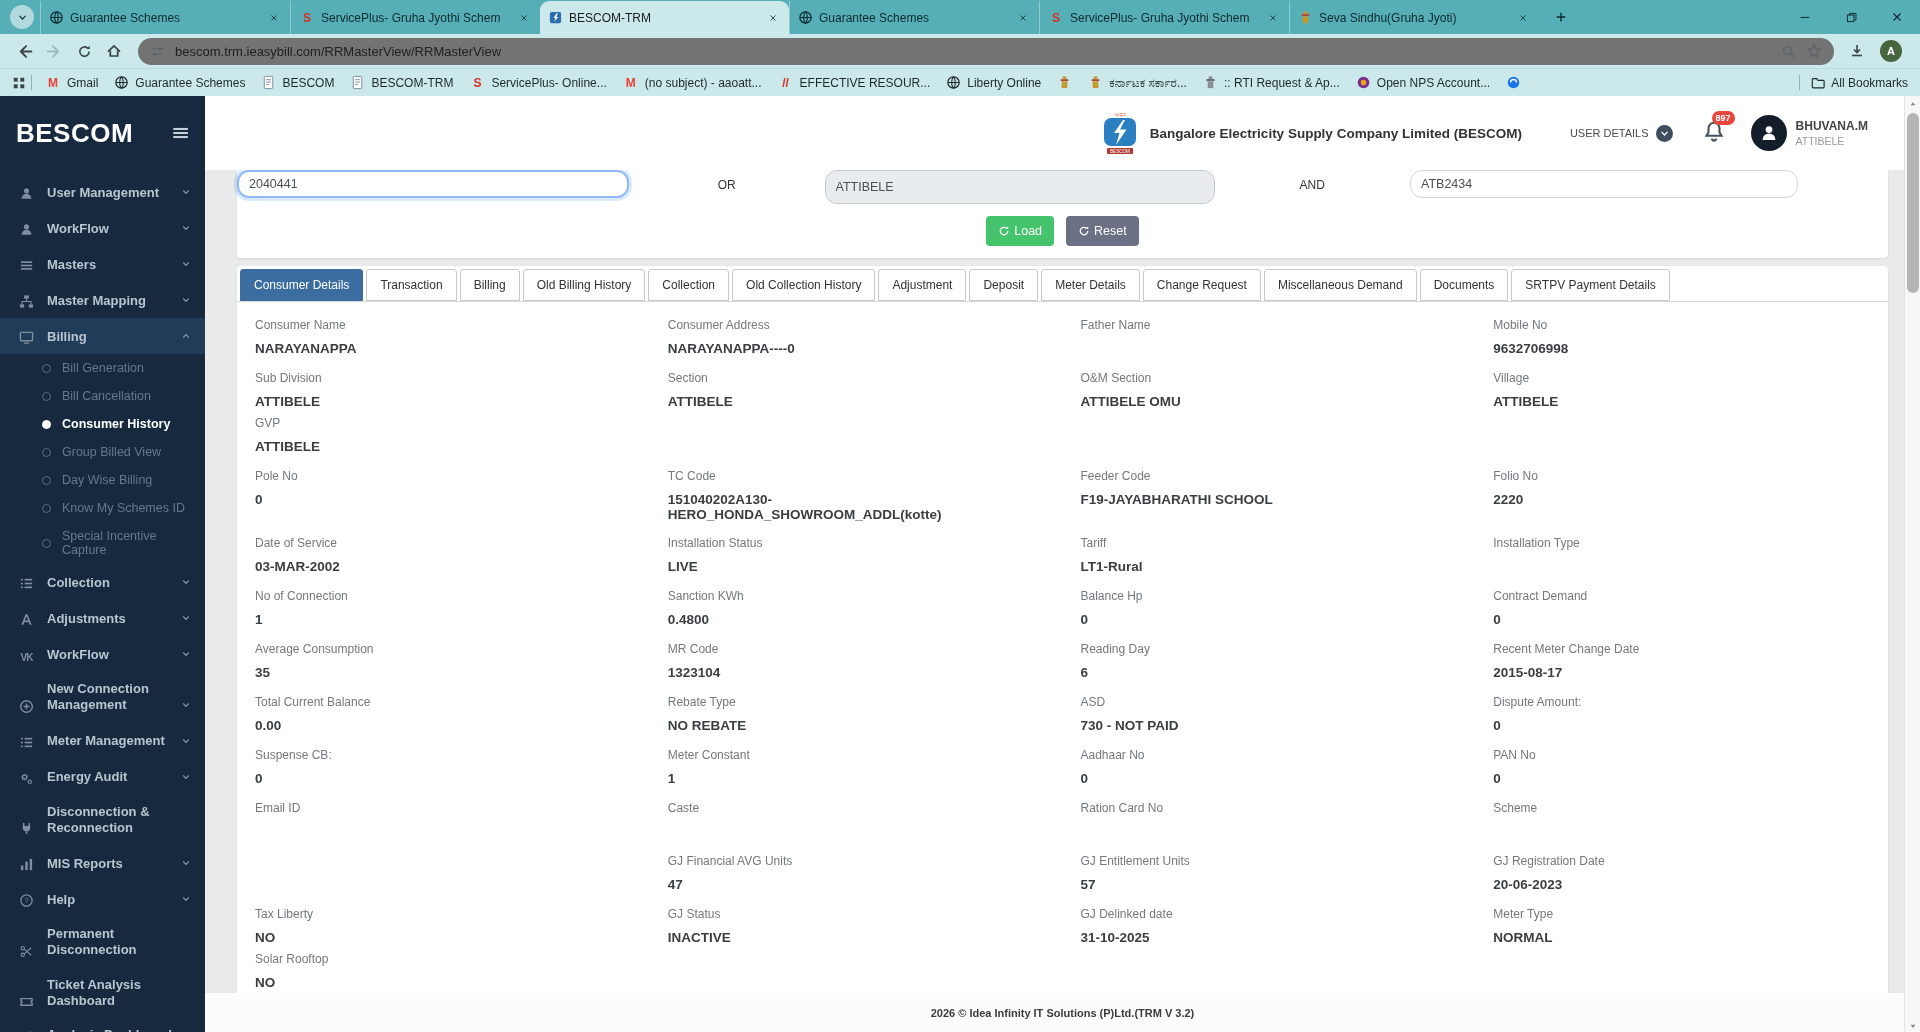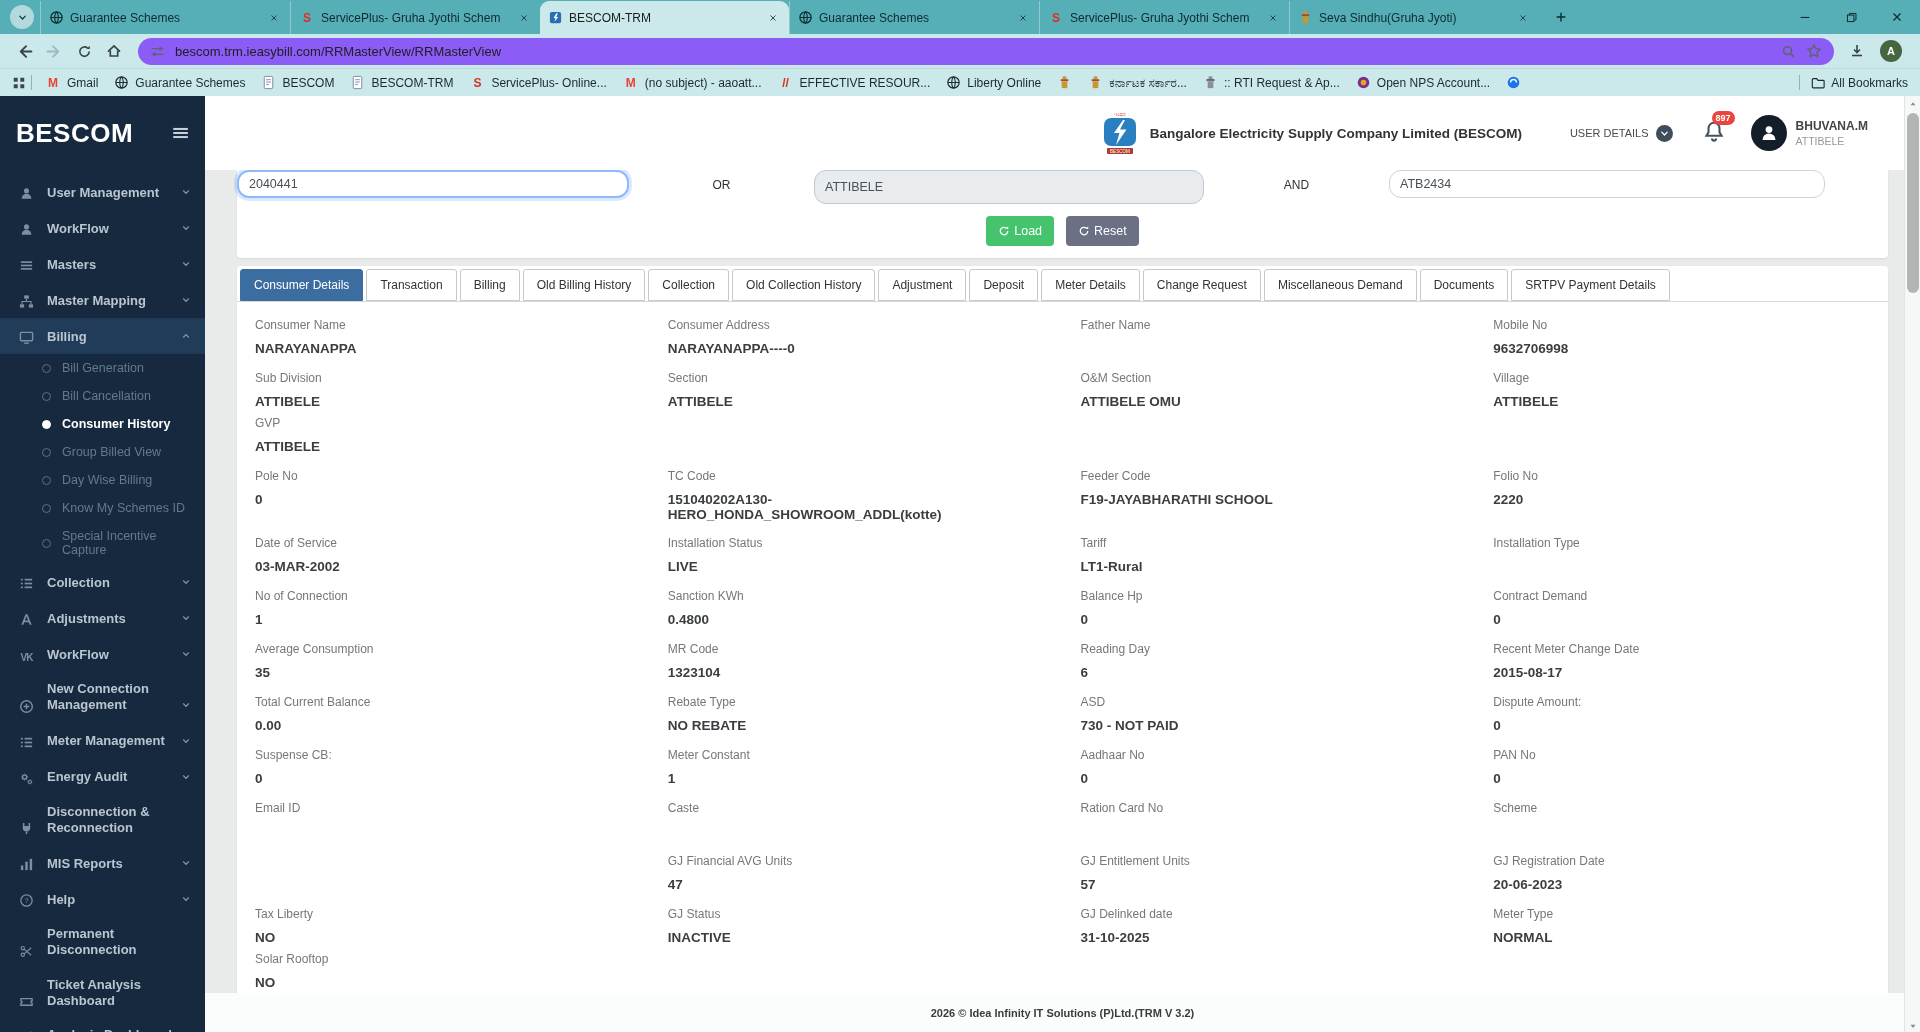--- a/index.html
+++ b/index.html
@@ -15,21 +15,21 @@
   .tab-title{flex:1;white-space:nowrap;overflow:hidden;margin:0 6px}
   .tab-close{width:17px;height:17px;border-radius:50%;display:flex;align-items:center;justify-content:center;color:#17383b}
   .newtab{width:28px;height:28px;margin:0 0 3px 8px;display:flex;align-items:center;justify-content:center;color:#0e2b2e}
   .wincontrols{margin-left:auto;display:flex;align-self:stretch}
   .winbtn{width:46px;display:flex;align-items:center;justify-content:center;color:#0e2a2d}
   .fav-t{font-weight:bold;font-size:12px;width:16px;text-align:center}
 
   .toolbar{height:34px;background:#cbe8eb;display:flex;align-items:center;padding:0 10px}
   .navbtn{width:28px;height:28px;display:flex;align-items:center;justify-content:center;color:#394447;border-radius:50%;margin-right:2px}
   .navbtn.disabled{color:#9dbcc0}
-  .addressbar{flex:1;height:27px;background:#8b5cf6;border-radius:14px;display:flex;align-items:center;padding:0 12px;margin:0 8px;min-width:0}
+  .addressbar{flex:1;height:27px;background:#737373;border-radius:14px;display:flex;align-items:center;padding:0 12px;margin:0 8px;min-width:0}
   .ab-url{flex:1;font-size:13px;color:#202124;white-space:nowrap;overflow:hidden;margin-left:10px}
   .ab-ic{color:#5f6368;margin-left:10px}
   .tr-ic{color:#394447;margin:0 7px}
   .profile-a{width:22px;height:22px;border-radius:50%;background:#47663f;color:#fff;font-size:11px;font-weight:bold;display:flex;align-items:center;justify-content:center;margin:0 8px}
 
   .bookmarksbar{height:27px;background:#cbe8eb;display:flex;align-items:center;padding:0 12px;font-size:12px;color:#1d2a2c;border-top:1px solid rgba(0,0,0,.06)}
   .bm{display:flex;align-items:center;gap:6px;padding:2px 8px;border-radius:6px;white-space:nowrap}
   .bm-sep{width:1px;height:15px;background:#8fb4b8;margin:0 5px}
   .allbm{margin-left:auto;display:flex;align-items:center;gap:6px}
 
@@ -63,21 +63,21 @@
   .usermeta{margin-left:9px}
   .username{font-size:12px;font-weight:bold;color:#454545}
   .userloc{font-size:10.5px;color:#999;margin-top:2px}
 
   .content{flex:1;padding:0 32px;overflow:hidden}
   .searchcard{background:#fff;border-radius:0 0 4px 4px;padding-bottom:12px;box-shadow:0 1px 2px rgba(0,0,0,.08)}
   .inputsrow{display:flex;align-items:flex-start}
   .inp{height:28px;border:1px solid #ced4da;border-radius:12px;font-size:12.5px;padding:0 10px;color:#495057;font-family:inherit;box-sizing:border-box}
   .inp-acc{width:392px;border:2px solid #8fb9f7;box-shadow:0 0 0 3px rgba(13,110,253,.15)}
   .inp-name{width:390px;background:#e9ecef;height:34px;border-color:#c3c9cf}
-  .inp-rr{width:436px;margin-right:63px}
+  .inp-rr{width:388px;margin-right:90px}
   .gap{flex:1;text-align:center;padding-top:8px;font-size:12px;color:#333}
   .btnrow{display:flex;justify-content:center;gap:12px;margin-top:12px}
   .btn{display:flex;align-items:center;gap:4px;border:none;color:#fff;font-size:12.5px;padding:8px 12px;border-radius:4px;font-family:inherit;cursor:pointer}
   .btn-load{background:#45c46d}
   .btn-reset{background:#6c7084}
 
   .tabcard{background:#fff;border-radius:4px;margin-top:8px;min-height:724px;box-shadow:0 1px 2px rgba(0,0,0,.08);box-sizing:border-box}
   .apptabs{display:flex;gap:3px;padding:3px 3px 0;border-bottom:1px solid #d8d8d8}
   .apptab{border:1px solid #c9c9c9;border-radius:3px 3px 0 0;padding:8px 13px;font-size:12px;color:#333;background:#fff;white-space:nowrap;cursor:pointer}
   .apptab.active{background:#3c6da0;border-color:#3c6da0;color:#fff}

